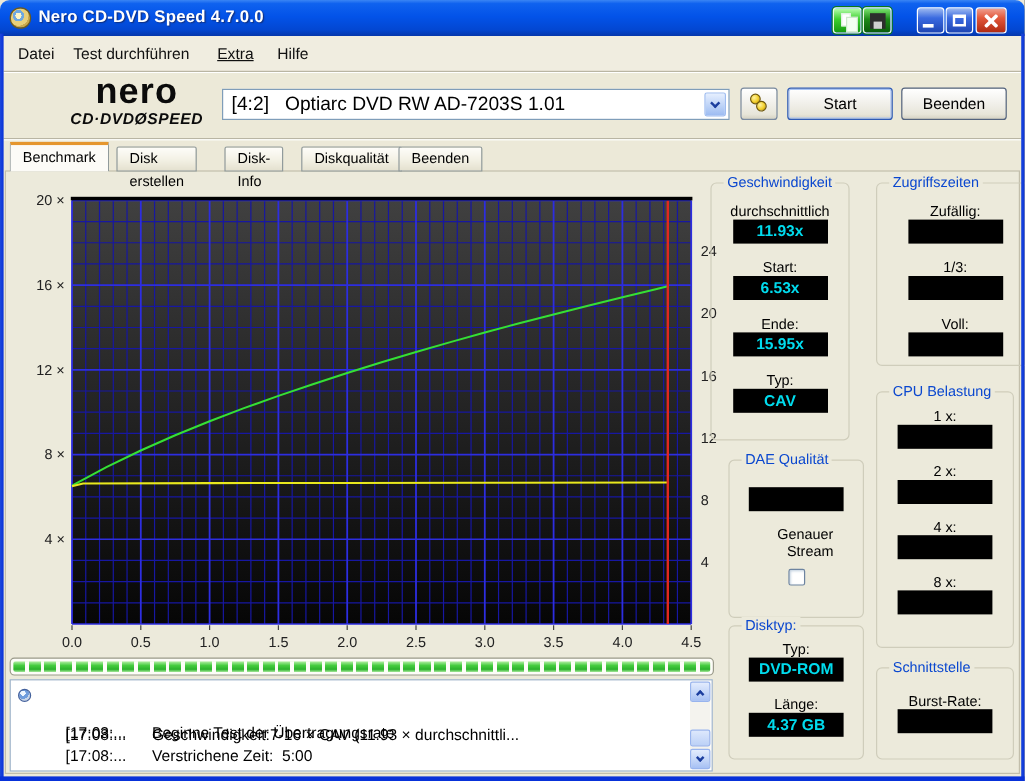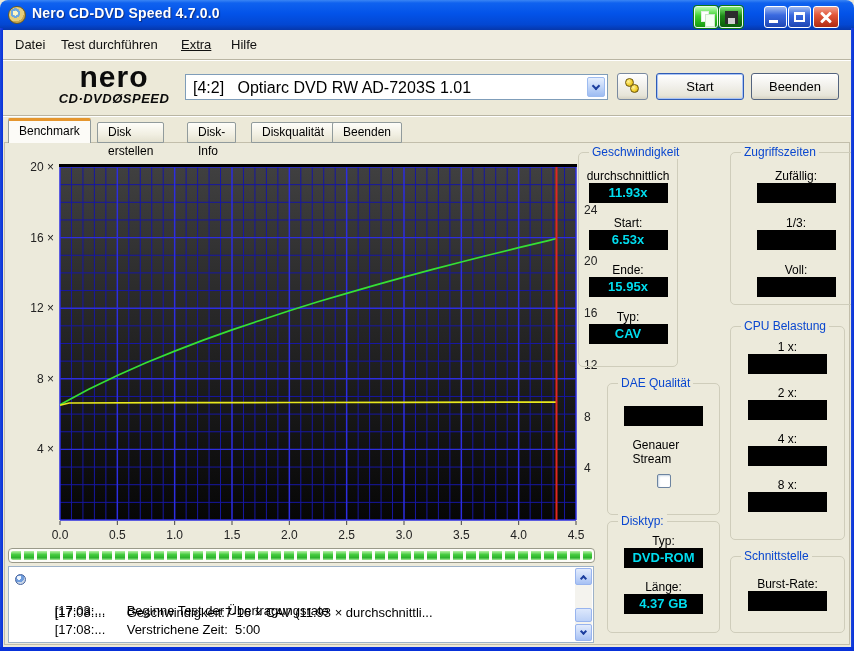--- a/index.html
+++ b/index.html
@@ -82,21 +82,21 @@
   .sb-btn{position:absolute;left:0;width:17px;height:17px;border-radius:2px;background:linear-gradient(180deg,#e3ecfd,#c4d6f8 55%,#a6c0f4);border:1px solid #98b4ee;}
   .sb-up{top:0;} .sb-dn{bottom:0;}
   .sb-thumb{position:absolute;left:0;width:17px;height:14px;bottom:19px;border-radius:2px;background:linear-gradient(180deg,#dde8fc,#bcd1f7);border:1px solid #98b4ee;}
   .chev-u{position:absolute;left:5px;top:7px;width:5px;height:5px;border-left:2px solid #1c3e9e;border-top:2px solid #1c3e9e;transform:rotate(45deg);}
   .chev-d{position:absolute;left:5px;top:4px;width:5px;height:5px;border-right:2px solid #1c3e9e;border-bottom:2px solid #1c3e9e;transform:rotate(45deg);}
 
   
   .grp{position:absolute;border:1px solid #cfcdbb;border-radius:5px;}
   .grp-title{position:absolute;top:-8px;left:10px;background:#eceadb;padding:0 3px;font-size:12px;color:#0a47cf;}
   .col{display:flex;flex-direction:column;align-items:center;width:100%;height:100%;}
-  .lbl{font-size:12px;color:#000;text-align:left;}
+  .lbl{font-size:12px;color:#000;text-align:right;}
   .clip{width:84px;overflow:hidden;white-space:nowrap;}
   .val{width:79px;height:20px;background:#000;color:#00dcee;font-weight:bold;font-size:13px;text-align:center;line-height:20px;}
   .cbx{width:14px;height:14px;background:#fff;border:1px solid #6d84a0;border-radius:2px;box-shadow:inset 1px 1px 2px #c6d4e2;}
 </style>
 </head>
 <body>
 
 <div class="win">
 
   <div class="titlebar">
@@ -288,21 +288,21 @@
       <div class="sb-btn sb-up">
           <div class="chev-u"></div>
         </div>
       <div class="sb-thumb"></div>
       <div class="sb-btn sb-dn">
           <div class="chev-d"></div>
         </div>
     </div>
   </div>
 
-  <div class="grp" style="left:578px;top:152px;width:100px;height:215px;">
+  <div class="grp" style="left:592px;top:152px;width:116px;height:215px;">
     <div class="grp-title">Geschwindigkeit</div>
     <div class="col">
       <div class="lbl clip" style="margin-top:16px;text-align:center;">durchschnittlich</div>
       <div class="val">11.93x</div>
       <div class="lbl" style="margin-top:13px;">Start:</div>
       <div class="val">6.53x</div>
       <div class="lbl" style="margin-top:13px;">Ende:</div>
       <div class="val">15.95x</div>
       <div class="lbl" style="margin-top:13px;">Typ:</div>
       <div class="val">CAV</div>

